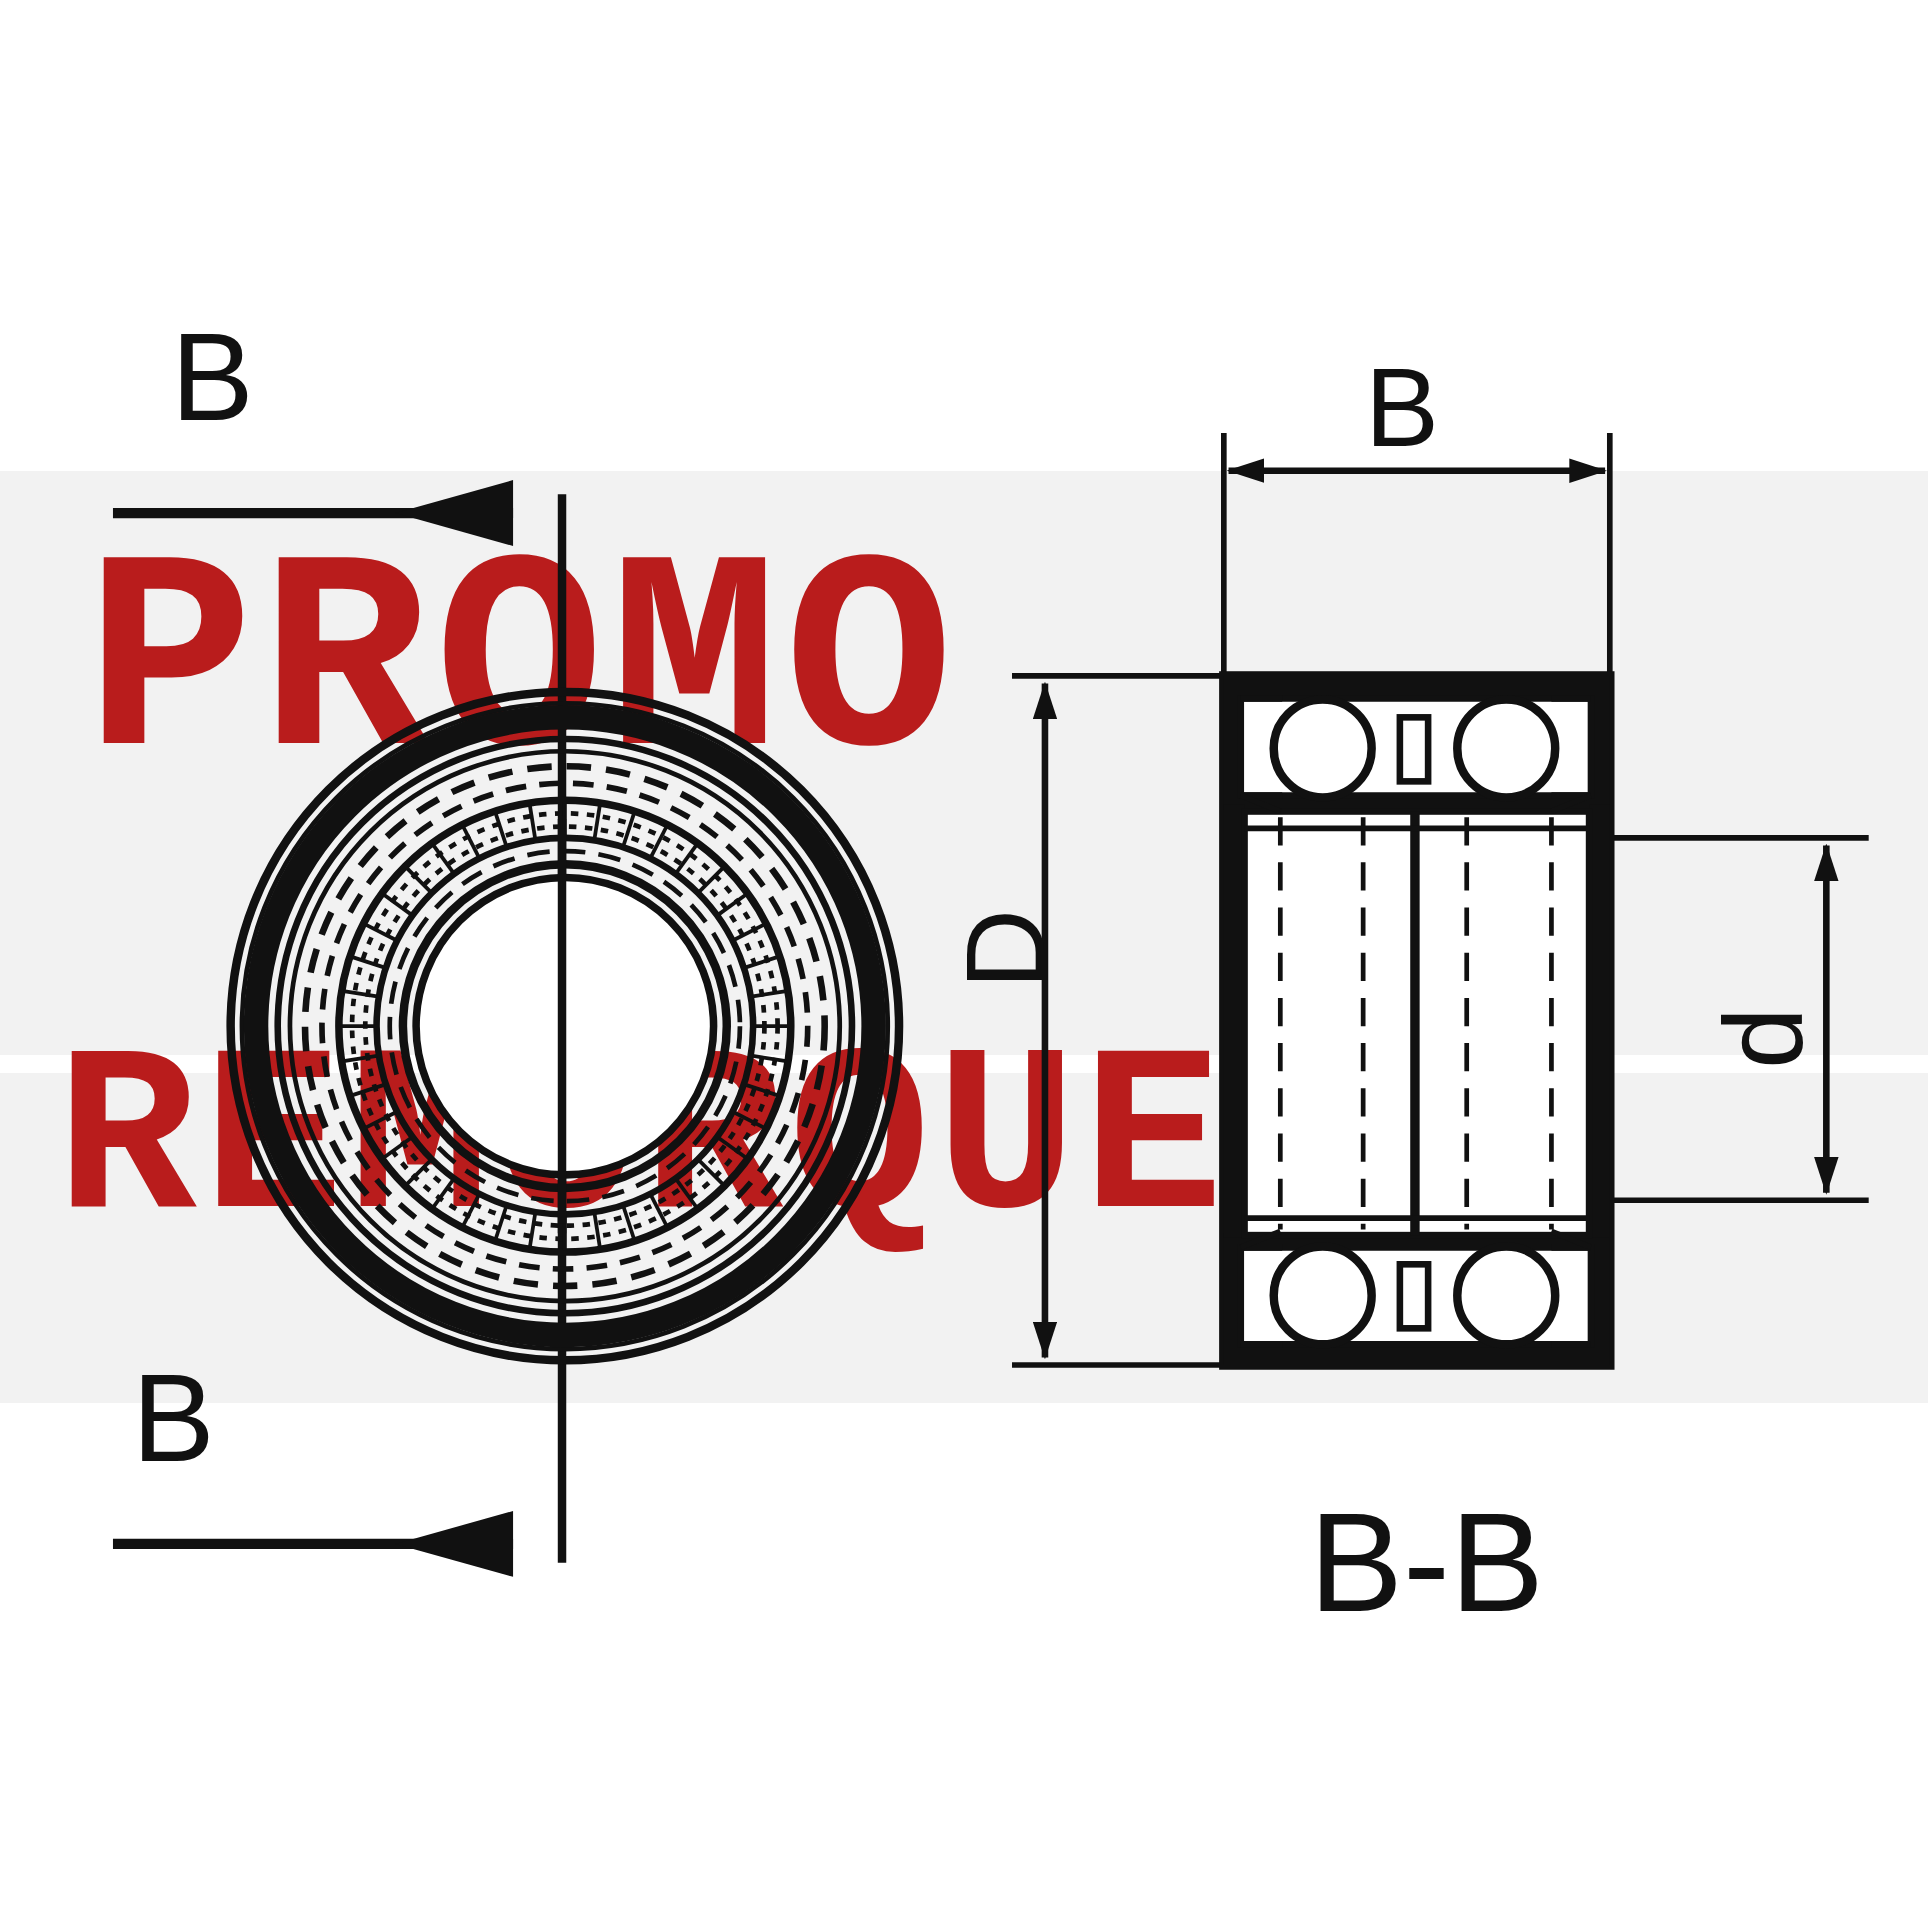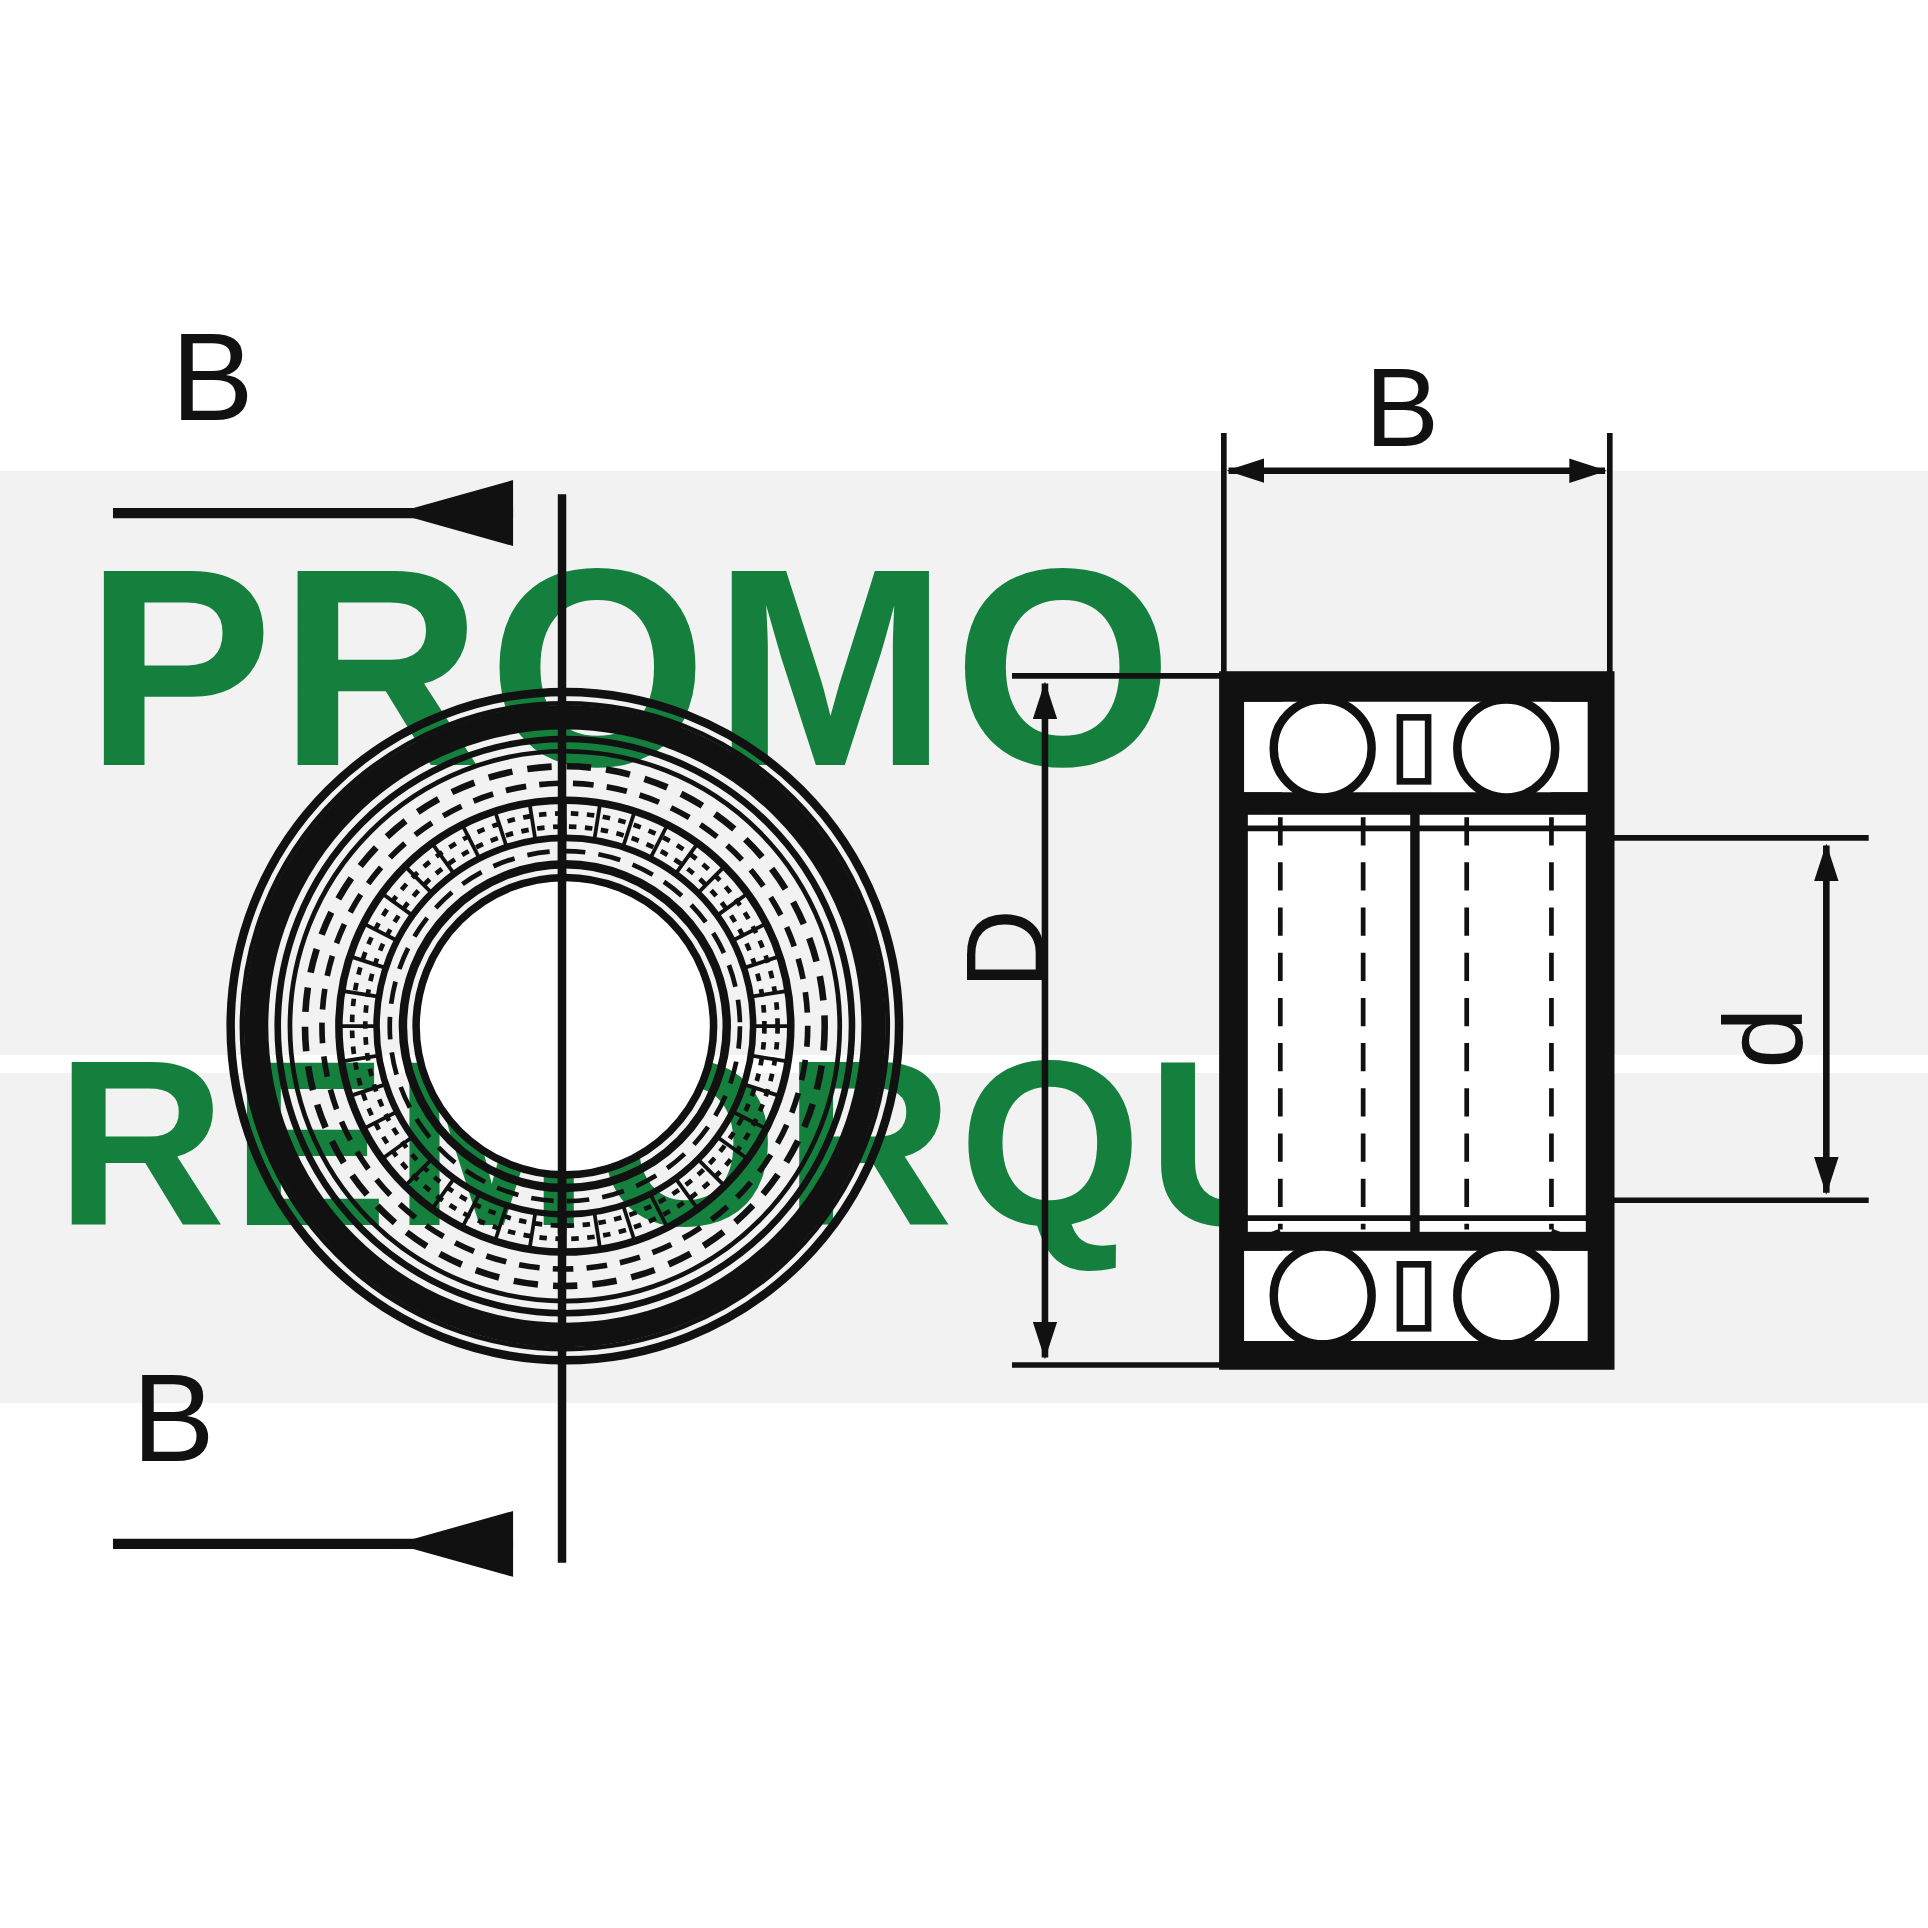--- a/index.html
+++ b/index.html
@@ -30,22 +30,22 @@
   .wm-band {
     position: absolute;
     left: 0;
     width: 1928px;
     background: #f2f2f2;
   }
   .wm-band.b1 { top: 471px; height: 584px; }
   .wm-band.b2 { top: 1073px; height: 330px; }
   .wm-text {
     position: absolute;
-    color: #15803d;
-    font-family: Liberation Sans, sans-serif;
+    color: #b91c1c;
+    font-family: Liberation Mono, monospace;
     font-weight: bold;
     letter-spacing: 5.6px;
     line-height: 1;
     white-space: nowrap;
     user-select: none;
   }
   .wm-line1 {
     left: 85px;
     top: 527px;
     font-size: 282px;
@@ -264,15 +264,16 @@
         <line x1="1690" y1="1325" x2="1648" y2="1308"></line>
       </g>
     </g>
   </svg>
 
   <div class="label lbl-B-top">B</div>
   <div class="label lbl-B-bottom">B</div>
   <div class="label lbl-B-dim">B</div>
   <div class="label lbl-D">D</div>
   <div class="label lbl-d">d</div>
+  <div class="label lbl-BB">B-B</div>
 
 </div>
 
 
 </body></html>

